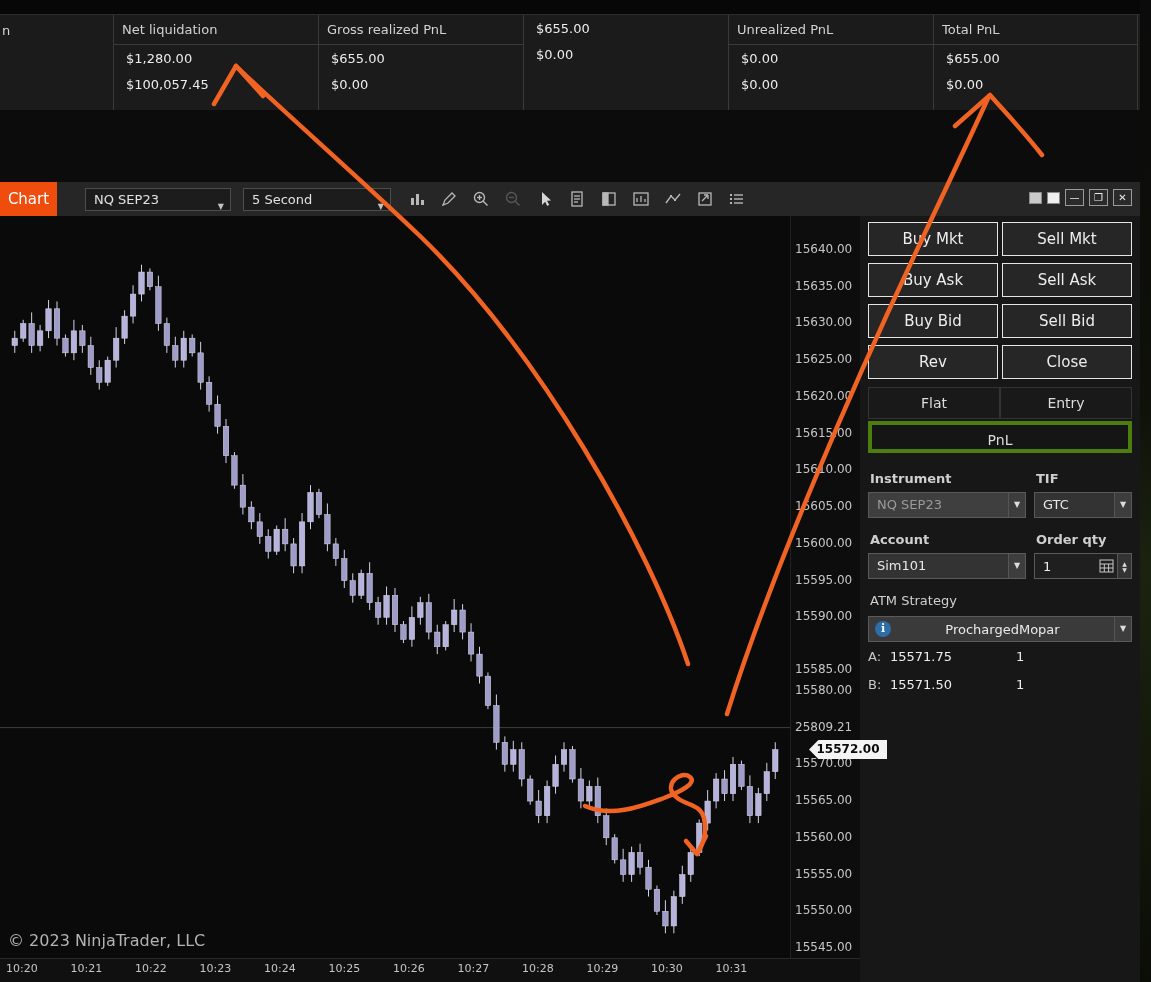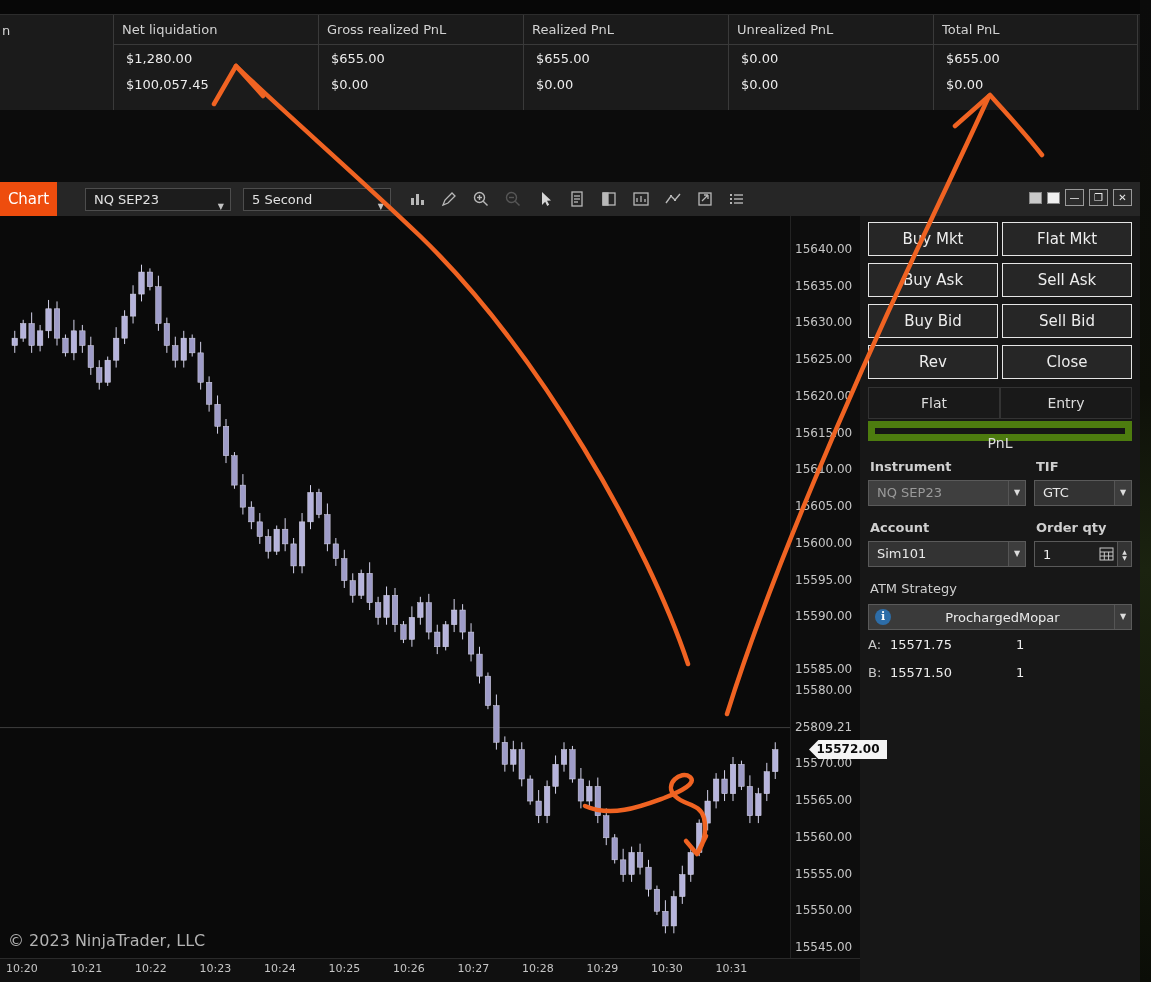--- a/index.html
+++ b/index.html
@@ -57,21 +57,21 @@
   .time-label { position:absolute; top:3px; width:42px; font-size:11px; color:#c6c6c6; }
 
   
   .dom { position:absolute; left:860px; top:0; width:280px; height:766px; background:#171717; padding:6px 8px 0; }
   .btn-grid { display:grid; grid-template-columns:130px 130px; column-gap:4px; row-gap:7px; }
   .dom-btn { height:34px; background:#262626; border:1px solid #e5e5e5; color:#ededed; font-size:15px;
              font-family:inherit; text-align:center; line-height:32px; cursor:default; }
   .fe-grid { display:grid; grid-template-columns:132px 132px; margin-top:8px; }
   .fe-cell { height:32px; background:#191919; border:1px solid #333; color:#dcdcdc; font-size:14px;
              text-align:center; line-height:30px; }
-  .pnl-row { height:20px; margin-top:2px; background:#151515; border:7px solid #4d7c0f; color:#dcdcdc;
+  .pnl-row { height:32px; margin-top:2px; background:#151515; border:4px solid #4d7c0f; color:#dcdcdc;
              font-size:14px; text-align:center; line-height:30px; }
   .lbl-grid { display:grid; grid-template-columns:166px 98px; margin-top:18px; }
   .lbl-grid.tight { margin-top:14px; }
   .fld-label { font-size:13px; color:#cfcfcf; padding-left:2px;font-weight:bold; }
   .dd-grid { display:grid; grid-template-columns:166px 98px; margin-top:6px; align-items:center; }
   .dd { position:relative; height:26px; background:#333; border:1px solid #5a5a5a; color:#e8e8e8;
         font-size:13px; line-height:24px; padding:0 22px 0 8px; white-space:nowrap; }
   .dd.w158 { width:158px; }
   .dd.w98 { width:98px; }
   .dd.disabled { background:#3f3f3f; color:#9a9a9a; }
@@ -117,21 +117,20 @@
     <div class="sum-head">Net liquidation</div>
     <div class="sum-val">$1,280.00</div>
     <div class="sum-val">$100,057.45</div>
   </div>
   <div class="sum-col">
     <div class="sum-head">Gross realized PnL</div>
     <div class="sum-val green">$655.00</div>
     <div class="sum-val">$0.00</div>
   </div>
   <div class="sum-col">
-    <div class="sum-head">Realized PnL</div>
     <div class="sum-val green">$655.00</div>
     <div class="sum-val">$0.00</div>
   </div>
   <div class="sum-col">
     <div class="sum-head">Unrealized PnL</div>
     <div class="sum-val">$0.00</div>
     <div class="sum-val">$0.00</div>
   </div>
   <div class="sum-col">
     <div class="sum-head">Total PnL</div>
@@ -467,21 +466,21 @@
         <div class="time-label" style="left: 457.5px;">10:27</div>
         <div class="time-label" style="left: 522px;">10:28</div>
         <div class="time-label" style="left: 586.5px;">10:29</div>
         <div class="time-label" style="left: 651px;">10:30</div>
         <div class="time-label" style="left: 715.5px;">10:31</div>
       </div>
 
     <div class="dom">
       <div class="btn-grid">
         <button class="dom-btn">Buy Mkt</button>
-        <button class="dom-btn">Flat Mkt</button>
+        <button class="dom-btn">Sell Mkt</button>
         <button class="dom-btn">Buy Ask</button>
         <button class="dom-btn">Sell Ask</button>
         <button class="dom-btn">Buy Bid</button>
         <button class="dom-btn">Sell Bid</button>
         <button class="dom-btn">Rev</button>
         <button class="dom-btn">Close</button>
       </div>
 
       <div class="fe-grid">
         <div class="fe-cell">Flat</div>

